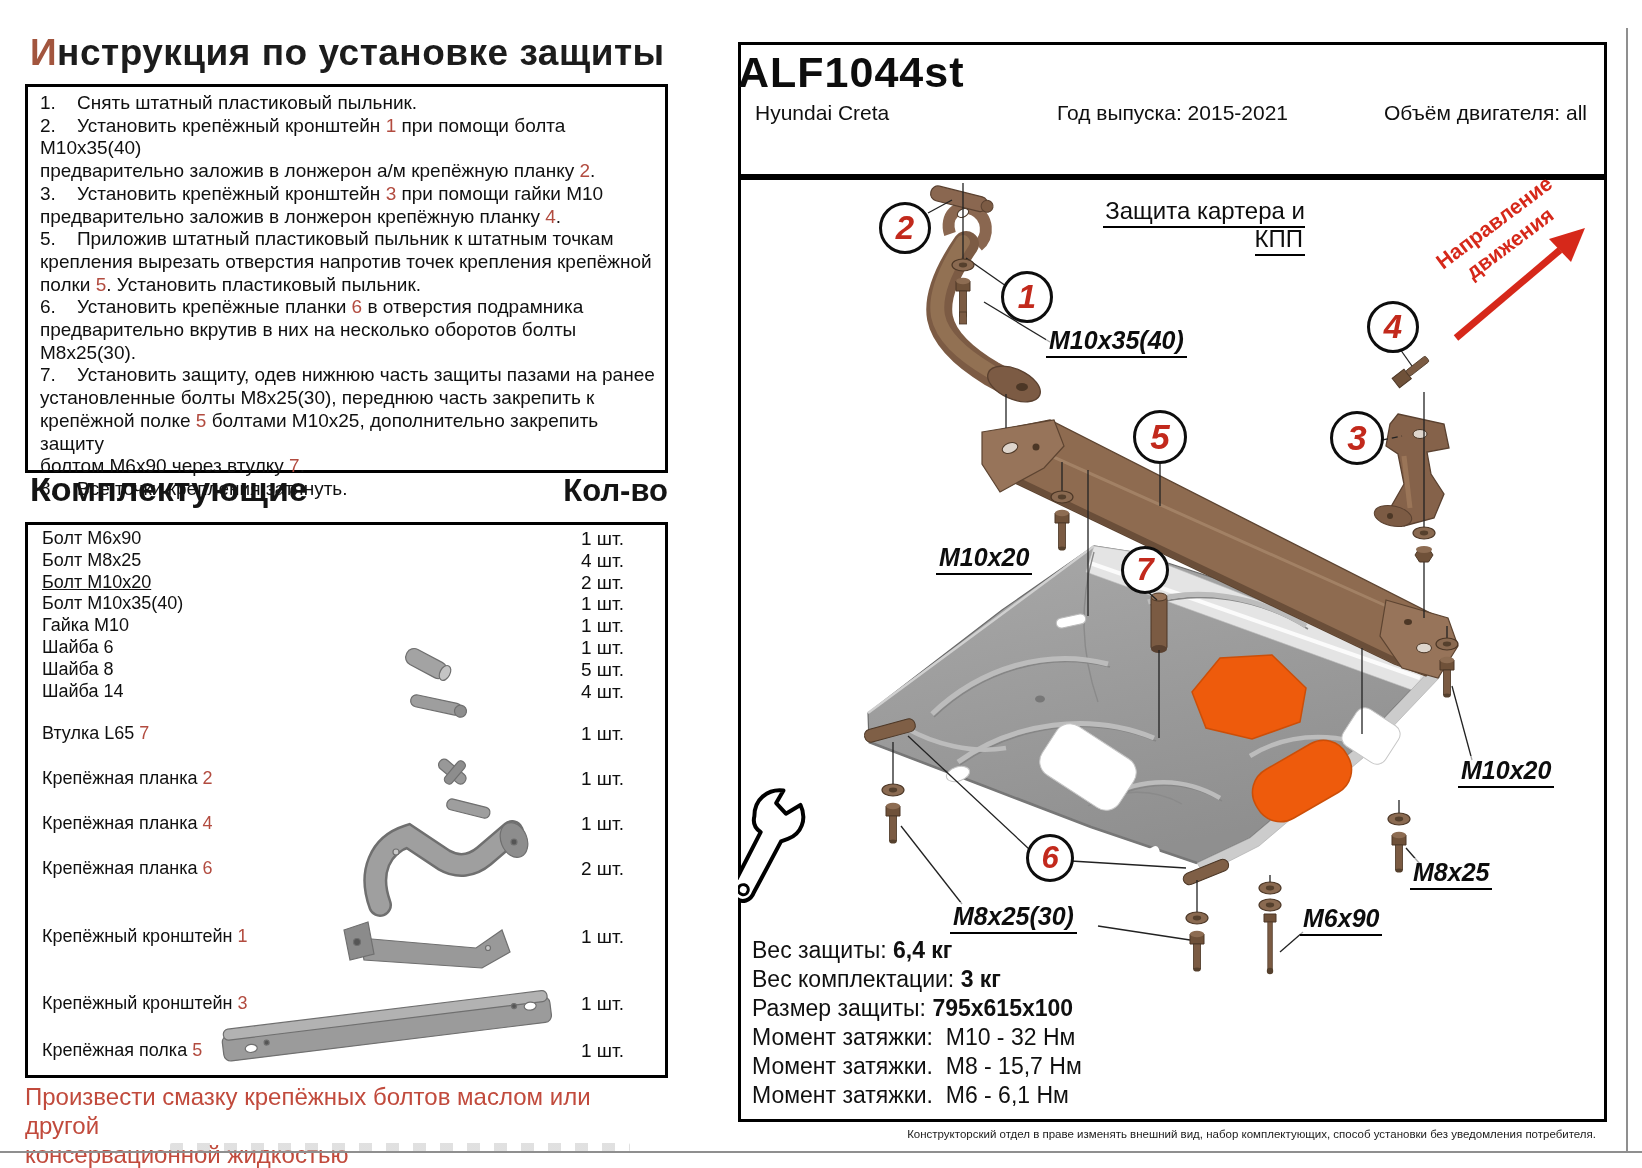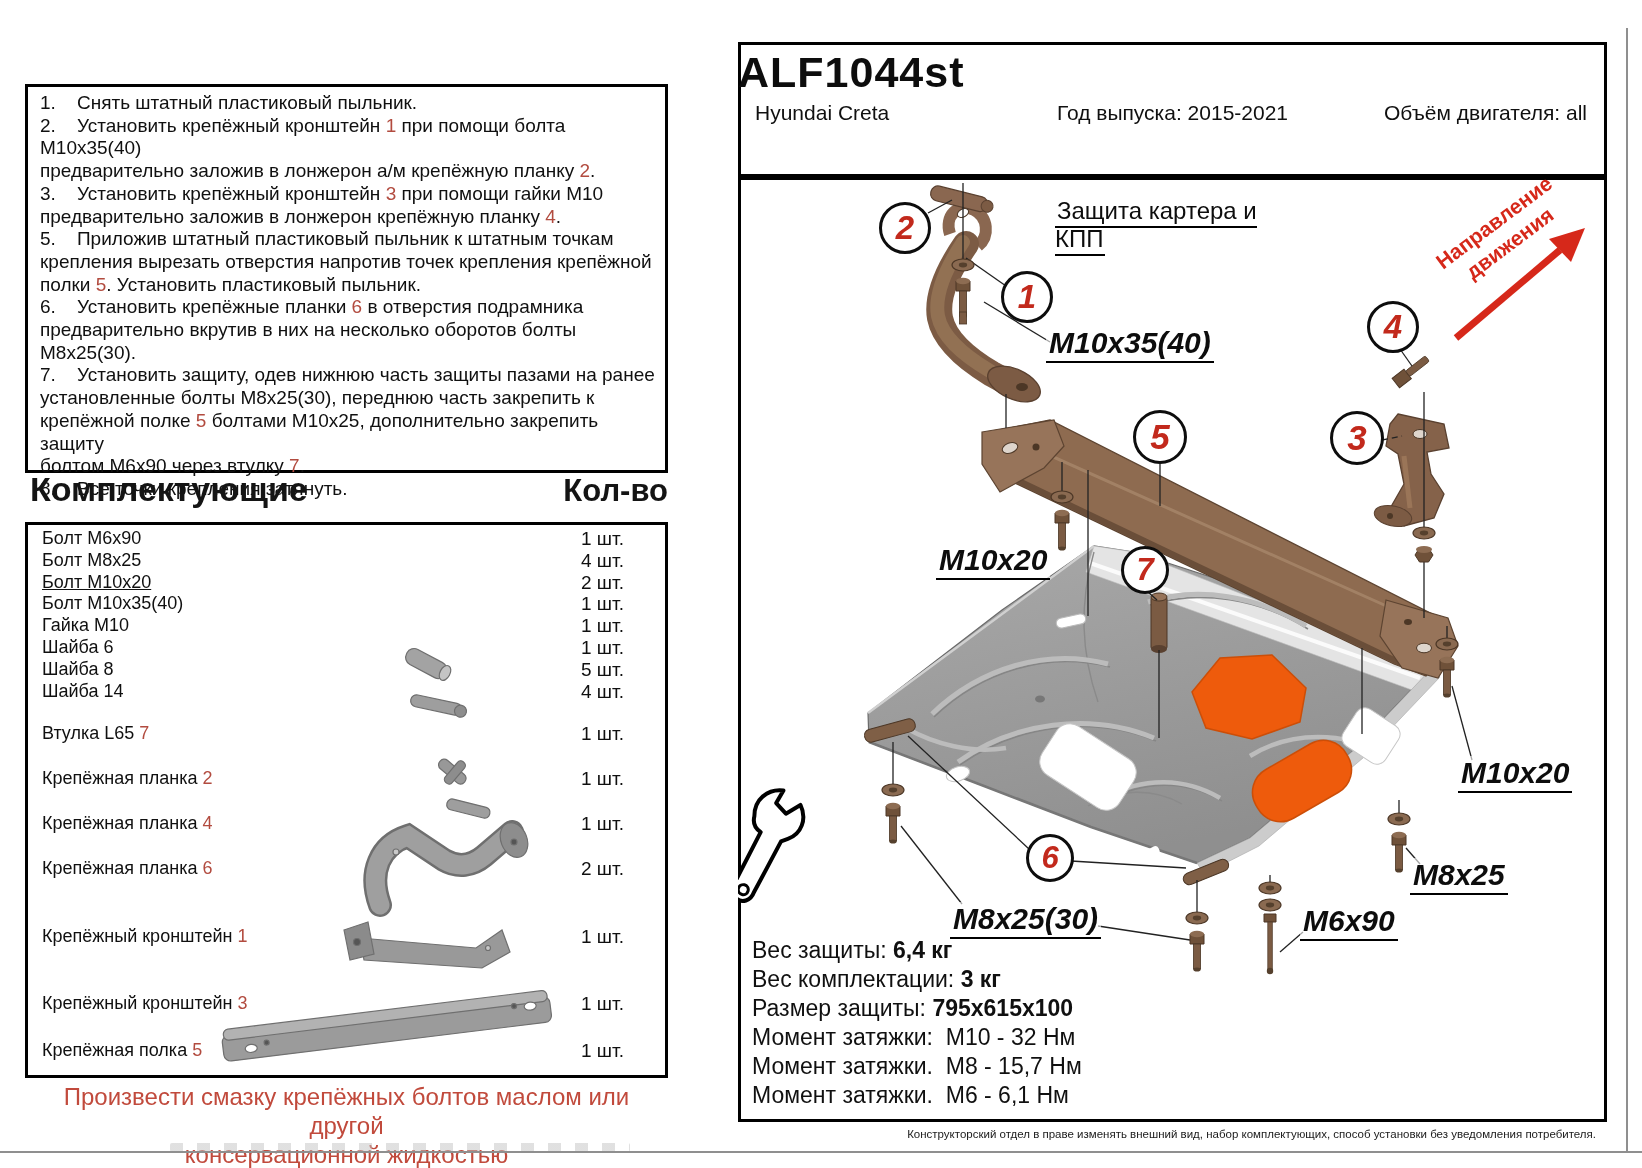--- a/index.html
+++ b/index.html
@@ -12,51 +12,52 @@
   .doc-title .first{color:#a2553e;}
   .instr-box{left:25px;top:84px;width:643px;height:389px;border:3px solid #000;box-sizing:border-box;
              padding:5px 6px 0 12px;font-size:19px;line-height:22.7px;color:#101010;}
   .instr-item{margin:0;}
   .rednum{color:#b24b3f;}
   .comp-heading{left:30px;top:470px;font-size:34px;font-weight:700;color:#141414;}
   .qty-heading{right:974px;top:473px;font-size:31px;font-weight:700;color:#141414;}
   .comp-box{left:25px;top:522px;width:643px;height:556px;border:3px solid #000;box-sizing:border-box;}
   .comp-name{position:absolute;left:14px;font-size:18px;white-space:nowrap;color:#101010;}
   .comp-qty{position:absolute;left:553px;font-size:19px;white-space:nowrap;color:#101010;}
-  .warning{left:25px;top:1082px;width:643px;text-align:center;font-size:24px;line-height:29px;color:#c14a3c;}
+  .warning{left:25px;top:1082px;width:643px;font-size:24px;line-height:29px;color:#c14a3c;}
   .cutoff{left:170px;top:1143px;width:460px;height:9px;opacity:.5;border-radius:2px;
           background:repeating-linear-gradient(90deg,#c2c2c2 0 13px,transparent 13px 27px);}
 
   
   .hdr-box{left:738px;top:42px;width:869px;height:135px;border:3px solid #000;box-sizing:border-box;}
   .part-number{left:738px;top:48px;width:869px;text-align:left;font-size:43px;font-weight:700;letter-spacing:1px;color:#0d0d0d;}
   .hdr-row{left:738px;top:101px;width:869px;box-sizing:border-box;padding:0 20px 0 17px;
            display:flex;justify-content:space-between;font-size:21px;color:#101010;}
   .hdr-row .mid{position:absolute;left:0;width:100%;text-align:center;}
   .diag-box{left:738px;top:177px;width:869px;height:945px;border:3px solid #000;box-sizing:border-box;background:#fff;}
-  .diag-title{left:1055px;top:197px;width:250px;text-align:left;font-size:24px;color:#0d0d0d;}
+  .diag-title{left:1055px;top:197px;width:250px;text-align:right;font-size:24px;color:#0d0d0d;}
   .diag-title span{border-bottom:2px solid #000;padding:0 2px 2px;}
   .callout{position:absolute;border:3.5px solid #0d0d0d;border-radius:50%;background:#fff;box-sizing:border-box;
            display:flex;align-items:center;justify-content:center;
            font-style:italic;font-weight:700;color:#c2291c;}
-  .blabel{position:absolute;font-style:italic;font-weight:700;font-size:30px;color:#0d0d0d;
+  .blabel{position:absolute;font-style:italic;font-weight:700;font-size:25px;color:#0d0d0d;
           border-bottom:2.5px solid #000;padding:0 3px 1px;white-space:nowrap;background:rgba(255,255,255,.6);}
   .dir-text{left:1392px;top:207px;width:220px;transform:rotate(-37deg);color:#d6281a;
             font-size:21px;font-weight:700;text-align:center;line-height:26px;}
   .specs{left:752px;font-size:23px;color:#101010;white-space:nowrap;}
   .specs b{font-weight:700;}
   .disclaimer{right:46px;top:1128px;font-size:11.5px;color:#1a1a1a;white-space:nowrap;}
   .page-edge-r{left:1626px;top:28px;width:2px;height:1124px;background:#8f8f8f;}
   .page-edge-b{left:0;top:1151px;width:1642px;height:2px;background:#8f8f8f;}
 </style>
 </head>
 <body>
 
 <div class="page">
 
+  <div class="abs doc-title"><span class="first">И</span><span>нструкция по установке защиты</span></div>
 
   <div class="abs instr-box" id="instructions">
       <div class="instr-item"><span>1.&nbsp;&nbsp;&nbsp;&nbsp;Снять штатный пластиковый пыльник.</span></div>
       <div class="instr-item"><span>2.&nbsp;&nbsp;&nbsp;&nbsp;Установить крепёжный кронштейн </span><span class="rednum">1</span><span> при помощи болта М10х35(40)</span><br><span>предварительно заложив в лонжерон а/м крепёжную планку </span><span class="rednum">2</span><span>.</span></div>
       <div class="instr-item"><span>3.&nbsp;&nbsp;&nbsp;&nbsp;Установить крепёжный кронштейн </span><span class="rednum">3</span><span> при помощи гайки М10</span><br><span>предварительно заложив в лонжерон крепёжную планку </span><span class="rednum">4</span><span>.</span></div>
       <div class="instr-item"><span>5.&nbsp;&nbsp;&nbsp;&nbsp;Приложив штатный пластиковый пыльник к штатным точкам</span><br><span>крепления вырезать отверстия напротив точек крепления крепёжной</span><br><span>полки </span><span class="rednum">5</span><span>. Установить пластиковый пыльник.</span></div>
       <div class="instr-item"><span>6.&nbsp;&nbsp;&nbsp;&nbsp;Установить крепёжные планки </span><span class="rednum">6</span><span> в отверстия подрамника</span><br><span>предварительно вкрутив в них на несколько оборотов болты М8х25(30).</span></div>
       <div class="instr-item"><span>7.&nbsp;&nbsp;&nbsp;&nbsp;Установить защиту, одев нижнюю часть защиты пазами на ранее</span><br><span>установленные болты М8х25(30), переднюю часть закрепить к</span><br><span>крепёжной полке </span><span class="rednum">5</span><span> болтами М10х25, дополнительно закрепить защиту</span><br><span>болтом М6х90 через втулку </span><span class="rednum">7</span><span>.</span></div>
       <div class="instr-item"><span>8.&nbsp;&nbsp;&nbsp;&nbsp;Все точки крепления затянуть.</span></div>
     </div>

